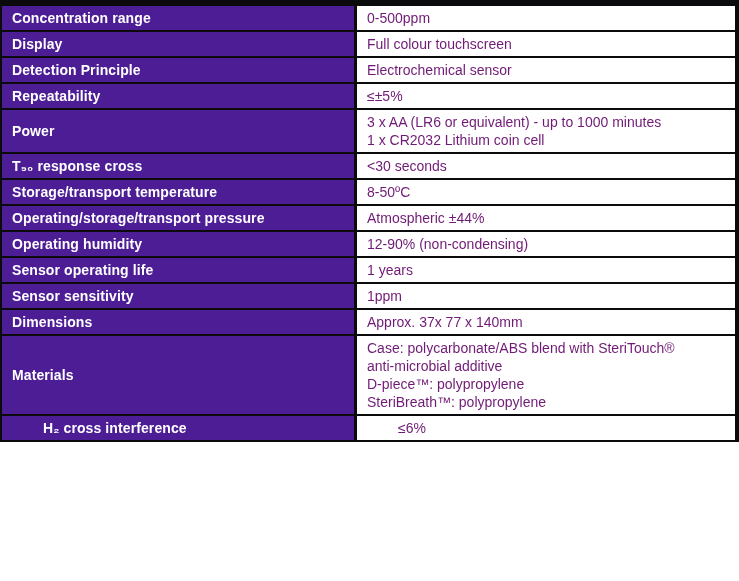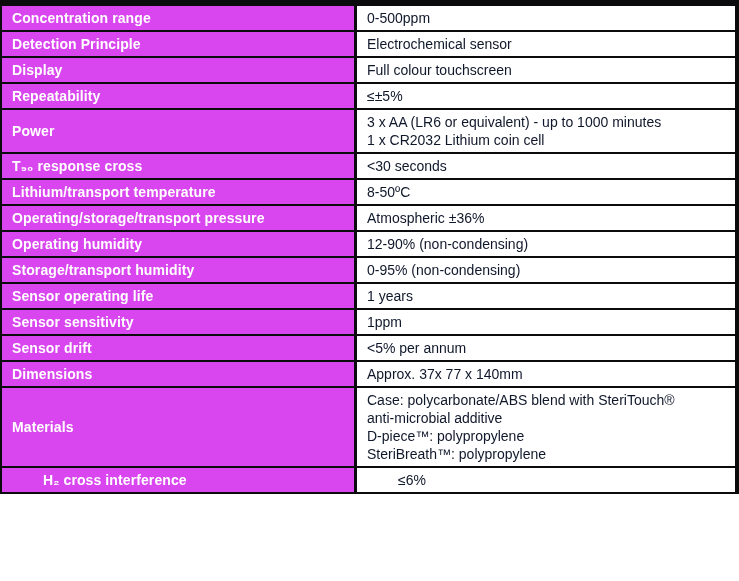--- a/index.html
+++ b/index.html
@@ -34,92 +34,84 @@
     line-height: 18px;
     height: 18px;
     padding: 3px 10px;
   }
   table.spec-table tr:last-child td {
     border-bottom: none;
     padding-left: 41px;
   }
   td.label-cell {
     width: 332px;
-    background: #d946ef;
+    background: #4c1d95;
     color: #ffffff;
     font-weight: bold;
     border-right: 3px solid #0b0b0d;
     letter-spacing: 0.1px;
   }
   td.value-cell {
     background: #ffffff;
-    color: #0f172a;
+    color: #701a75;
     padding-left: 13px;
     white-space: pre-line;
   }
 </style>
 </head>
 <body>
 
 <div class="page">
   <div class="spec-table-wrap">
     <table class="spec-table">
       <tbody>
         <tr>
           <td class="label-cell">Concentration range</td>
           <td class="value-cell">0-500ppm</td>
         </tr>
         <tr>
+          <td class="label-cell">Display</td>
+          <td class="value-cell">Full colour touchscreen</td>
+        </tr>
+        <tr>
           <td class="label-cell">Detection Principle</td>
           <td class="value-cell">Electrochemical sensor</td>
-        </tr>
-        <tr>
-          <td class="label-cell">Display</td>
-          <td class="value-cell">Full colour touchscreen</td>
         </tr>
         <tr>
           <td class="label-cell">Repeatability</td>
           <td class="value-cell">≤±5%</td>
         </tr>
         <tr>
           <td class="label-cell">Power</td>
           <td class="value-cell">3 x AA (LR6 or equivalent) - up to 1000 minutes
 1 x CR2032 Lithium coin cell</td>
         </tr>
         <tr>
           <td class="label-cell">T₉₀ response cross</td>
           <td class="value-cell">&lt;30 seconds</td>
         </tr>
         <tr>
-          <td class="label-cell">Lithium/transport temperature</td>
+          <td class="label-cell">Storage/transport temperature</td>
           <td class="value-cell">8-50ºC</td>
         </tr>
         <tr>
           <td class="label-cell">Operating/storage/transport pressure</td>
-          <td class="value-cell">Atmospheric ±36%</td>
+          <td class="value-cell">Atmospheric ±44%</td>
         </tr>
         <tr>
           <td class="label-cell">Operating humidity</td>
           <td class="value-cell">12-90% (non-condensing)</td>
-        </tr>
-        <tr>
-          <td class="label-cell">Storage/transport humidity</td>
-          <td class="value-cell">0-95% (non-condensing)</td>
         </tr>
         <tr>
           <td class="label-cell">Sensor operating life</td>
           <td class="value-cell">1 years</td>
         </tr>
         <tr>
           <td class="label-cell">Sensor sensitivity</td>
           <td class="value-cell">1ppm</td>
-        </tr>
-        <tr>
-          <td class="label-cell">Sensor drift</td>
-          <td class="value-cell">&lt;5% per annum</td>
         </tr>
         <tr>
           <td class="label-cell">Dimensions</td>
           <td class="value-cell">Approx. 37x 77 x 140mm</td>
         </tr>
         <tr>
           <td class="label-cell">Materials</td>
           <td class="value-cell">Case: polycarbonate/ABS blend with SteriTouch®
 anti-microbial additive
 D-piece™: polypropylene

